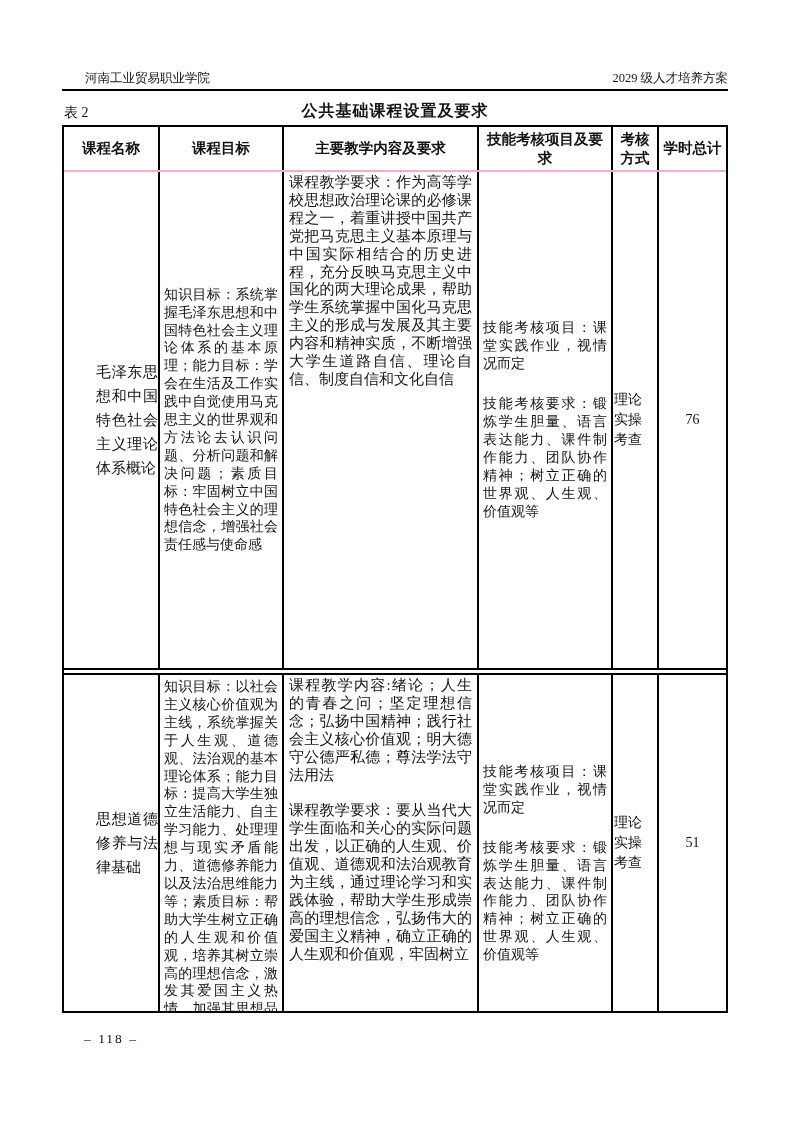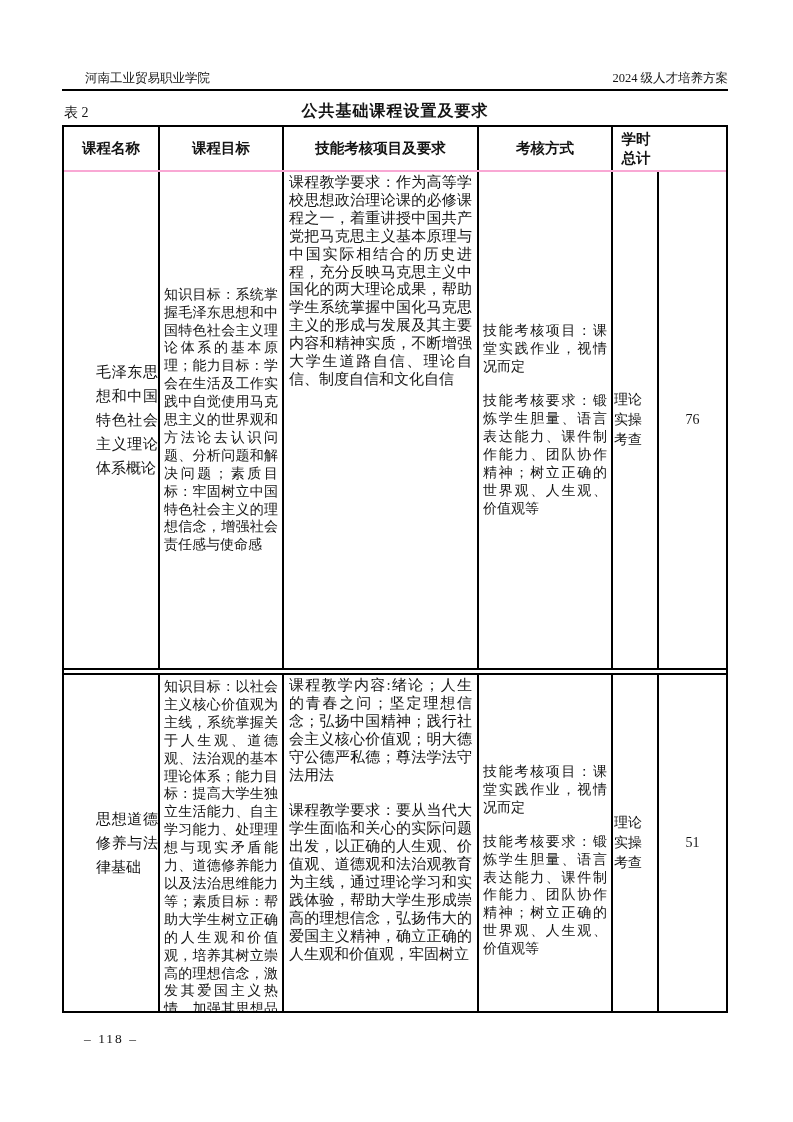--- a/index.html
+++ b/index.html
@@ -34,47 +34,48 @@
 
   .c-obj { display:flex; align-items:center; font-size:14px; line-height:17.9px; padding:0 4px; }
   .c-obj .txt { text-align:justify; width:100%; }
   .row2 .c-obj { align-items:flex-start; padding-top:3px; }
 
   .c-content { font-size:15px; line-height:17.9px; padding:2px 5px; text-align:justify; }
   .c-content p + p { margin-top:17.9px; }
 
   .c-assess { display:flex; flex-direction:column; justify-content:center;
               font-size:14px; line-height:17.9px; padding:0 4px; text-align:justify; }
-  .c-assess p + p { margin-top:16px; }
+  .c-assess p + p { margin-top:22px; }
   .row2 .c-assess { justify-content:flex-start; padding-top:88px; }
 
   .c-method { display:flex; align-items:center; justify-content:flex-start; font-size:14px; }
   .c-method span { width:30px; line-height:20px; display:block; text-align:center; }
 
   .c-hours { display:flex; align-items:center; justify-content:center; font-size:14px; }
 
   .page-footer { position:absolute; left:84px; top:1031px; font-size:13.5px; letter-spacing:2px; }
 </style>
 </head>
 <body>
 
 <div class="page-header-left">河南工业贸易职业学院</div>
-<div class="page-header-right">2024 级人才培养方案</div>
+<div class="page-header-right">2029 级人才培养方案</div>
 <div class="header-rule"></div>
 
 <div class="caption-row">
   <span class="table-label">表 2</span>
   <div class="table-title">公共基础课程设置及要求</div>
 </div>
 
 <div class="doc-table">
 
   <div class="trow thead">
     <div class="cell th">课程名称</div>
     <div class="cell th">课程目标</div>
+    <div class="cell th">主要教学内容及要求</div>
     <div class="cell th">技能考核项目及要求</div>
     <div class="cell th">考核方式</div>
     <div class="cell th">学时总计</div>
   </div>
 
   <div class="trow row1">
     <div class="cell c-name">
       <span>毛泽东思想和中国特色社会主义理论体系概论</span>
     </div>
     <div class="cell c-obj">

